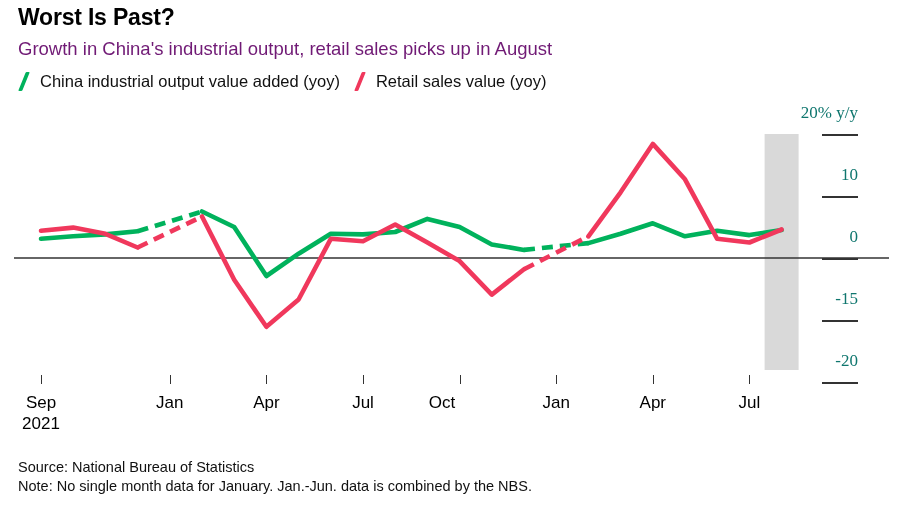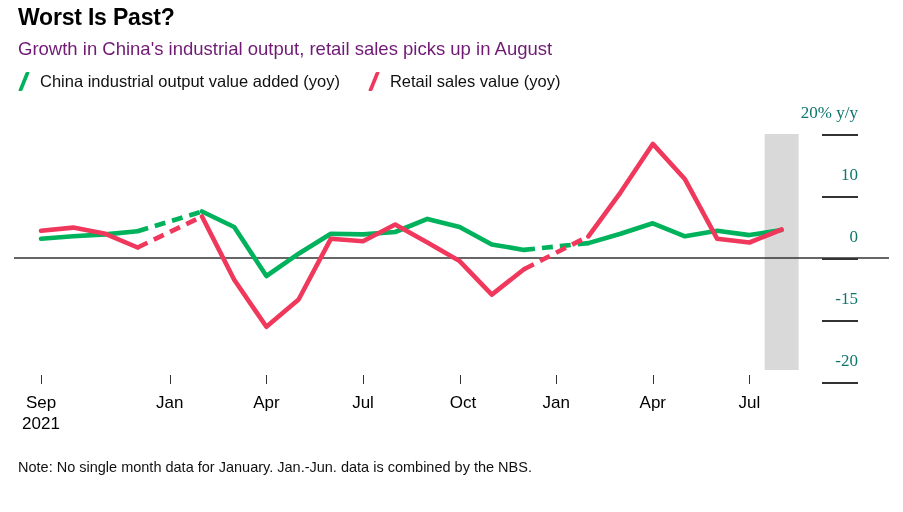--- a/index.html
+++ b/index.html
@@ -17,21 +17,21 @@
     color:#000;white-space:nowrap;
   }
   .subtitle{
     position:absolute;left:18px;top:38px;
     font-size:18.5px;font-weight:400;color:#701a75;white-space:nowrap;
   }
 
   
   .legend{
     position:absolute;left:16px;top:72px;
-    display:flex;align-items:center;gap:26px;
+    display:flex;align-items:center;gap:12px;
   }
   .legend-item{display:flex;align-items:center;gap:8px;}
   .swatch{
     display:inline-block;width:16px;height:17px;position:relative;
   }
   .swatch::before{
     content:"";position:absolute;left:6px;top:-1px;
     width:4px;height:19px;border-radius:1px;
     transform:skewX(-22deg);
   }
@@ -129,34 +129,35 @@
       </div>
       <div class="x-tick" style="left: 266.4px; top: 375px;"></div>
       <div class="x-label" style="left: 216.4px; top: 392px; width: 100px;">
         <span>Apr</span>
       </div>
       <div class="x-tick" style="left: 363px; top: 375px;"></div>
       <div class="x-label" style="left: 313px; top: 392px; width: 100px;">
         <span>Jul</span>
       </div>
       <div class="x-tick" style="left: 459.6px; top: 375px;"></div>
-      <div class="x-label" style="left: 413px; top: 392px; width: 100px;">
+      <div class="x-label" style="left: 392px; top: 392px; width: 100px;">
         <span>Oct</span>
       </div>
       <div class="x-tick" style="left: 556.2px; top: 375px;"></div>
       <div class="x-label" style="left: 506.2px; top: 392px; width: 100px;">
         <span>Jan</span>
       </div>
       <div class="x-tick" style="left: 652.8px; top: 375px;"></div>
       <div class="x-label" style="left: 602.8px; top: 392px; width: 100px;">
         <span>Apr</span>
       </div>
       <div class="x-tick" style="left: 749.4px; top: 375px;"></div>
       <div class="x-label" style="left: 699.4px; top: 392px; width: 100px;">
         <span>Jul</span>
       </div>
     </div>
 
   <div class="footer">
+    <div>Source: National Bureau of Statistics</div>
     <div>Note: No single month data for January. Jan.-Jun. data is combined by the NBS.</div>
   </div>
 
 </div>
 
 </body></html>

